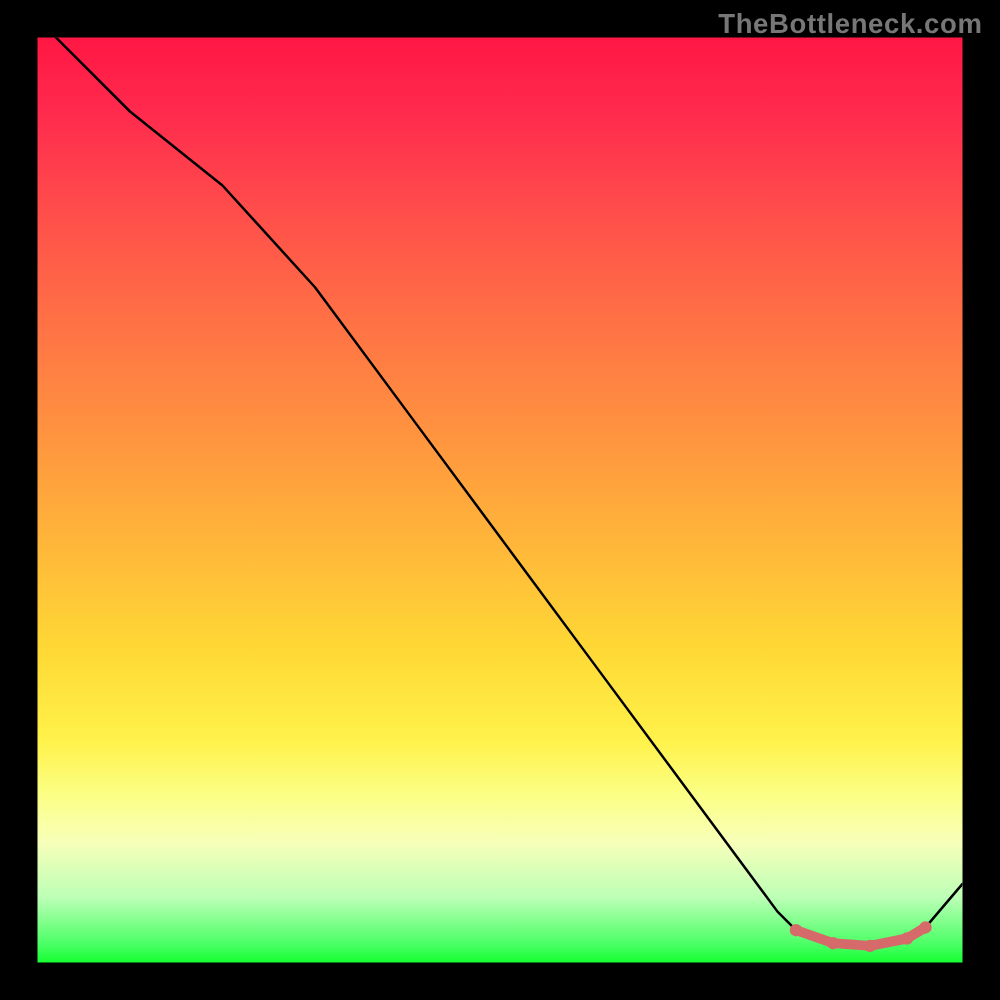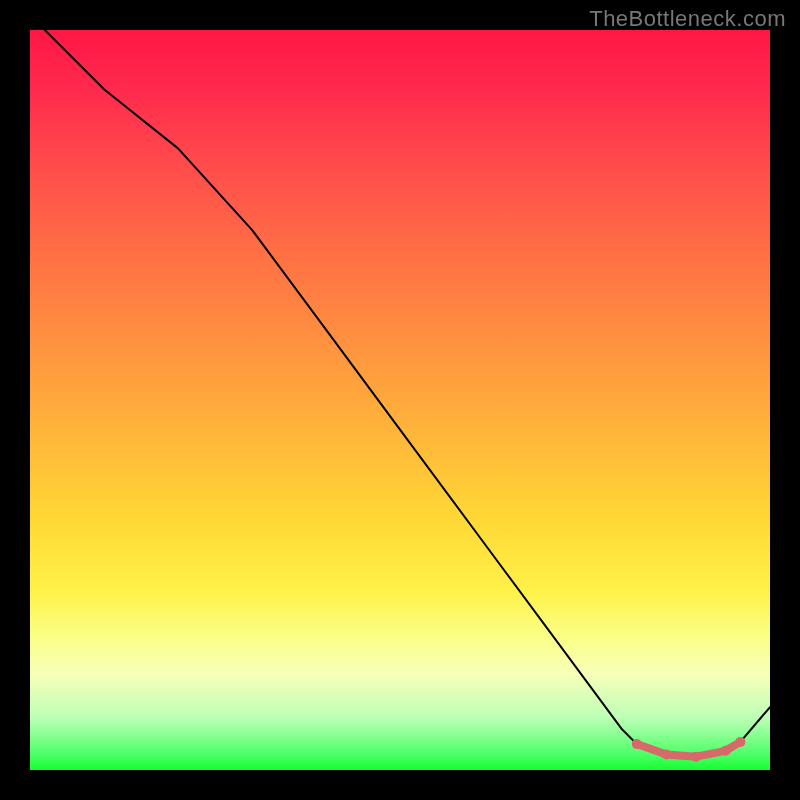--- a/index.html
+++ b/index.html
@@ -16,21 +16,21 @@
     width: 800px;
     height: 800px;
     background: #000;
   }
   .watermark {
     position: absolute;
     top: 6px;
     right: 14px;
     color: #777;
     font-size: 22px;
-    font-weight: 400;
+    font-weight: 700;
     letter-spacing: 0.5px;
     z-index: 20;
   }
   .plot-area {
     position: absolute;
     left: 30px;
     top: 30px;
     width: 740px;
     height: 740px;
     

